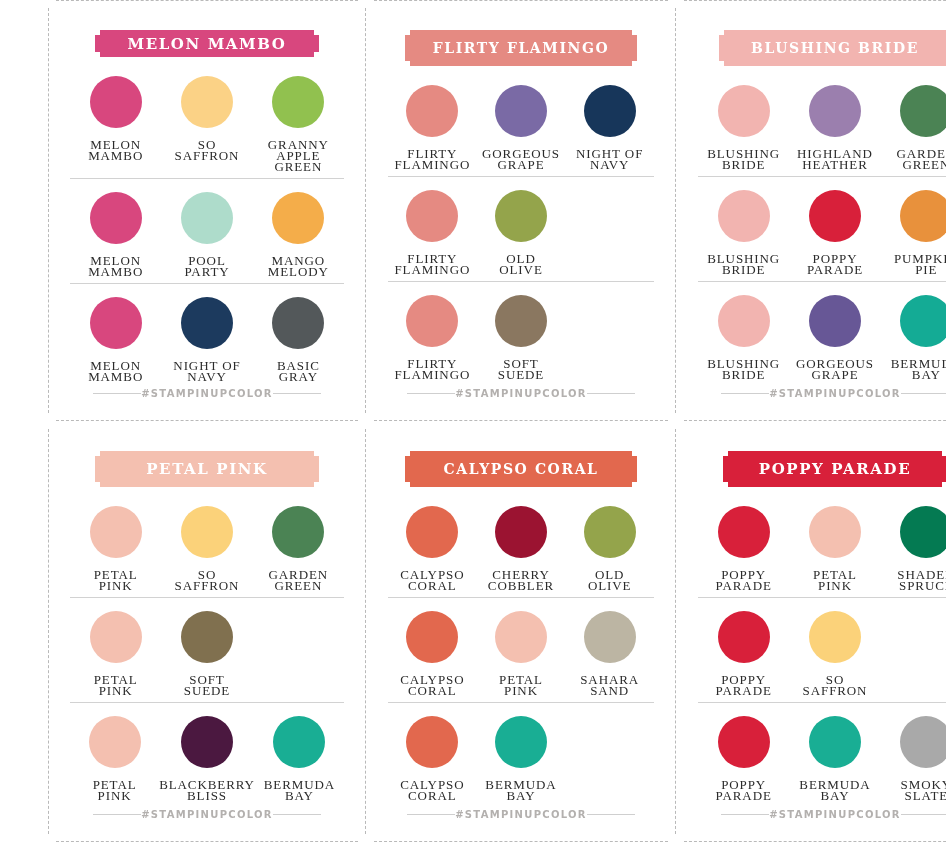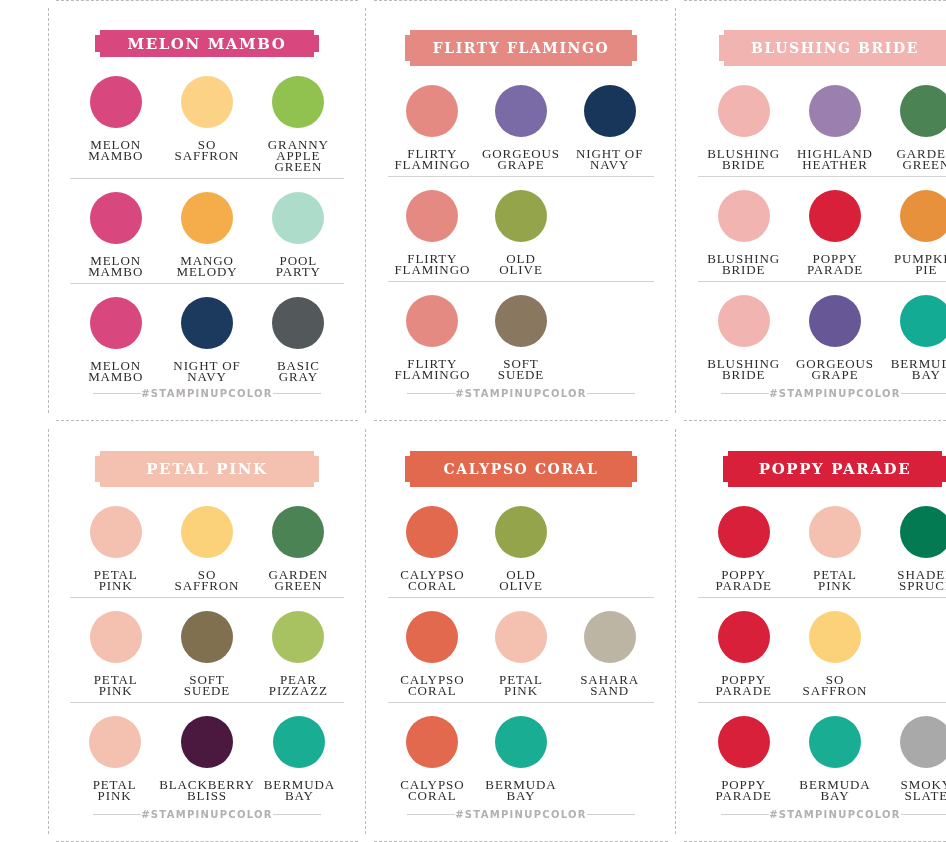--- a/index.html
+++ b/index.html
@@ -123,28 +123,28 @@
 GREEN</div>
           </div>
         </div>
         <div class="row">
           <div class="cell">
             <span class="dot" style="background: rgb(216, 71, 126);"></span>
             <div class="lbl">MELON
 MAMBO</div>
           </div>
           <div class="cell">
+            <span class="dot" style="background: rgb(174, 220, 203);"></span>
+            <div class="lbl">POOL
+PARTY</div>
+          </div>
+          <div class="cell">
             <span class="dot" style="background: rgb(244, 173, 74);"></span>
             <div class="lbl">MANGO
 MELODY</div>
-          </div>
-          <div class="cell">
-            <span class="dot" style="background: rgb(174, 220, 203);"></span>
-            <div class="lbl">POOL
-PARTY</div>
           </div>
         </div>
         <div class="row">
           <div class="cell">
             <span class="dot" style="background: rgb(216, 71, 126);"></span>
             <div class="lbl">MELON
 MAMBO</div>
           </div>
           <div class="cell">
             <span class="dot" style="background: rgb(28, 58, 94);"></span>
@@ -305,25 +305,20 @@
           <div class="cell">
             <span class="dot" style="background: rgb(244, 192, 176);"></span>
             <div class="lbl">PETAL
 PINK</div>
           </div>
           <div class="cell">
             <span class="dot" style="background: rgb(128, 112, 79);"></span>
             <div class="lbl">SOFT
 SUEDE</div>
           </div>
-          <div class="cell">
-            <span class="dot" style="background: rgb(168, 193, 97);"></span>
-            <div class="lbl">PEAR
-PIZZAZZ</div>
-          </div>
         </div>
         <div class="row">
           <div class="cell">
             <span class="dot" style="background: rgb(244, 192, 176);"></span>
             <div class="lbl">PETAL
 PINK</div>
           </div>
           <div class="cell">
             <span class="dot" style="background: rgb(75, 24, 64);"></span>
             <div class="lbl">BLACKBERRY
@@ -344,20 +339,25 @@
     </div>
     <div class="panel br">
       <div class="edge-bottom"></div>
       <div class="banner wide" style="background: rgb(226, 104, 78);">CALYPSO CORAL</div>
       <div class="rows">
         <div class="row">
           <div class="cell">
             <span class="dot" style="background: rgb(226, 104, 78);"></span>
             <div class="lbl">CALYPSO
 CORAL</div>
+          </div>
+          <div class="cell">
+            <span class="dot" style="background: rgb(155, 19, 49);"></span>
+            <div class="lbl">CHERRY
+COBBLER</div>
           </div>
           <div class="cell">
             <span class="dot" style="background: rgb(148, 164, 75);"></span>
             <div class="lbl">OLD
 OLIVE</div>
           </div>
         </div>
         <div class="row">
           <div class="cell">
             <span class="dot" style="background: rgb(226, 104, 78);"></span>

